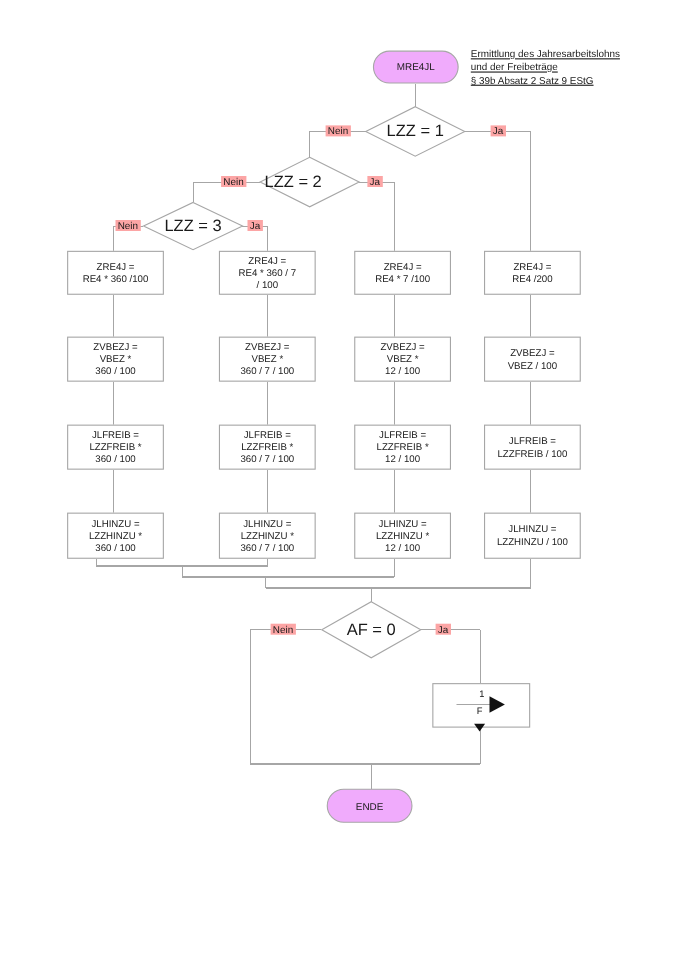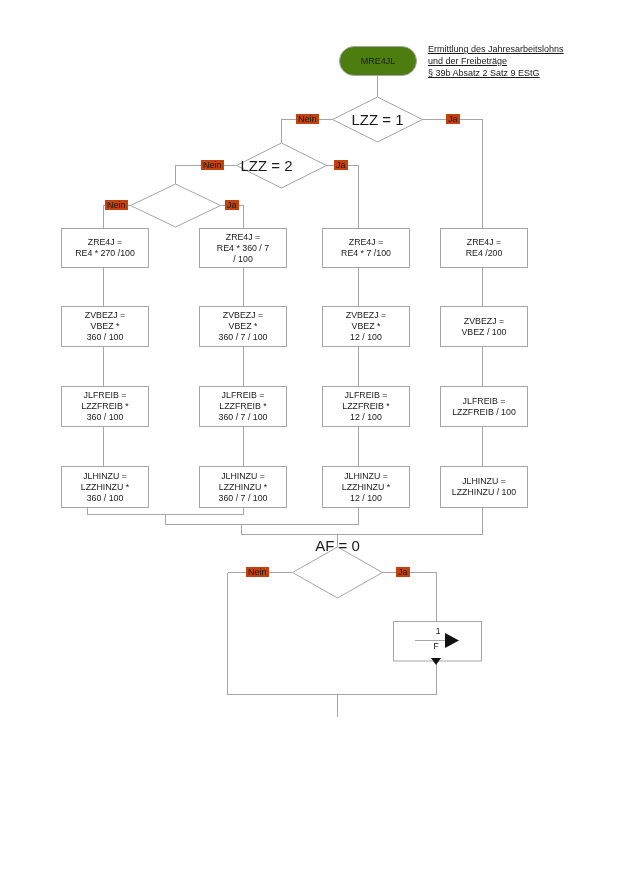--- a/index.html
+++ b/index.html
@@ -8,31 +8,31 @@
     font-family:"Liberation Sans",sans-serif;color:#1a1a1a;
   }
   #flow-svg{position:absolute;left:0;top:0;}
   .pbox{
     position:absolute;width:88px;box-sizing:border-box;
     border:1px solid #a6a6a6;background:#fff;
     display:flex;flex-direction:column;align-items:center;justify-content:center;
     text-align:center;font-size:8.8px;line-height:11px;color:#1a1a1a;
   }
   .terminator{
-    position:absolute;box-sizing:border-box;border:1px solid #a6a6a6;background:#4d7c0f;
+    position:absolute;box-sizing:border-box;border:1px solid #a6a6a6;background:#f0abfc;
     display:flex;align-items:center;justify-content:center;
     font-size:9px;color:#1a1a1a;
   }
   .dlabel{
     position:absolute;display:flex;align-items:center;justify-content:center;
     font-size:15px;color:#1a1a1a;pointer-events:none;
   }
   .branch{
     position:absolute;font-size:9px;line-height:10px;color:#1a1a1a;
-    background:#c2410c;padding:0 2px;
+    background:#fca5a5;padding:0 2px;
   }
   .annotation{position:absolute;left:428px;top:43px;font-size:9px;line-height:12px;color:#1a1a1a;text-decoration:underline;}
   .fref{position:absolute;font-size:8.5px;line-height:9px;color:#111;text-align:center;width:14px;}
 </style>
 </head>
 <body>
 
 <div id="canvas">
 
   <svg id="flow-svg" width="630" height="891" viewBox="0 0 630 891">
@@ -76,34 +76,35 @@
   </div>
 
   <div class="annotation">
     <div>Ermittlung des Jahresarbeitslohns</div>
     <div>und der Freibeträge</div>
     <div>§ 39b Absatz 2 Satz 9 EStG</div>
   </div>
 
   <div class="dlabel" style="left:332px;top:97px;width:91px;height:45px;">LZZ = 1</div>
   <div class="dlabel" style="left:221px;top:143px;width:91px;height:45px;">LZZ = 2</div>
-  <div class="dlabel" style="left:292px;top:520px;width:91px;height:51px;">AF = 0</div>
+  <div class="dlabel" style="left:130px;top:184px;width:91px;height:43px;">LZZ = 3</div>
+  <div class="dlabel" style="left:292px;top:547px;width:91px;height:51px;">AF = 0</div>
 
   <span class="branch" style="left:296px;top:114px;">Nein</span>
   <span class="branch" style="left:446px;top:114px;">Ja</span>
   <span class="branch" style="left:201px;top:160px;">Nein</span>
   <span class="branch" style="left:334px;top:160px;">Ja</span>
   <span class="branch" style="left:105px;top:200px;">Nein</span>
   <span class="branch" style="left:225px;top:200px;">Ja</span>
   <span class="branch" style="left:246px;top:567px;">Nein</span>
   <span class="branch" style="left:396px;top:567px;">Ja</span>
 
   <div class="pbox" style="left:61px;top:228px;height:40px;">
     <span>ZRE4J =</span>
-    <span>RE4 * 270 /100</span>
+    <span>RE4 * 360 /100</span>
   </div>
   <div class="pbox" style="left:61px;top:306px;height:41px;">
     <span>ZVBEZJ =</span>
     <span>VBEZ *</span>
     <span>360 / 100</span>
   </div>
   <div class="pbox" style="left:61px;top:386px;height:41px;">
     <span>JLFREIB =</span>
     <span>LZZFREIB *</span>
     <span>360 / 100</span>
@@ -168,14 +169,17 @@
     <span>LZZFREIB / 100</span>
   </div>
   <div class="pbox" style="left:440px;top:466px;height:42px;">
     <span>JLHINZU =</span>
     <span>LZZHINZU / 100</span>
   </div>
 
   <div class="fref" style="left:431px;top:627px;">1</div>
   <div class="fref" style="left:429px;top:642px;">F</div>
 
+  <div class="terminator" style="left:297px;top:717px;width:78px;height:31px;border-radius:15.5px;">
+    <span>ENDE</span>
+  </div>
 
 </div>
 
 </body></html>

